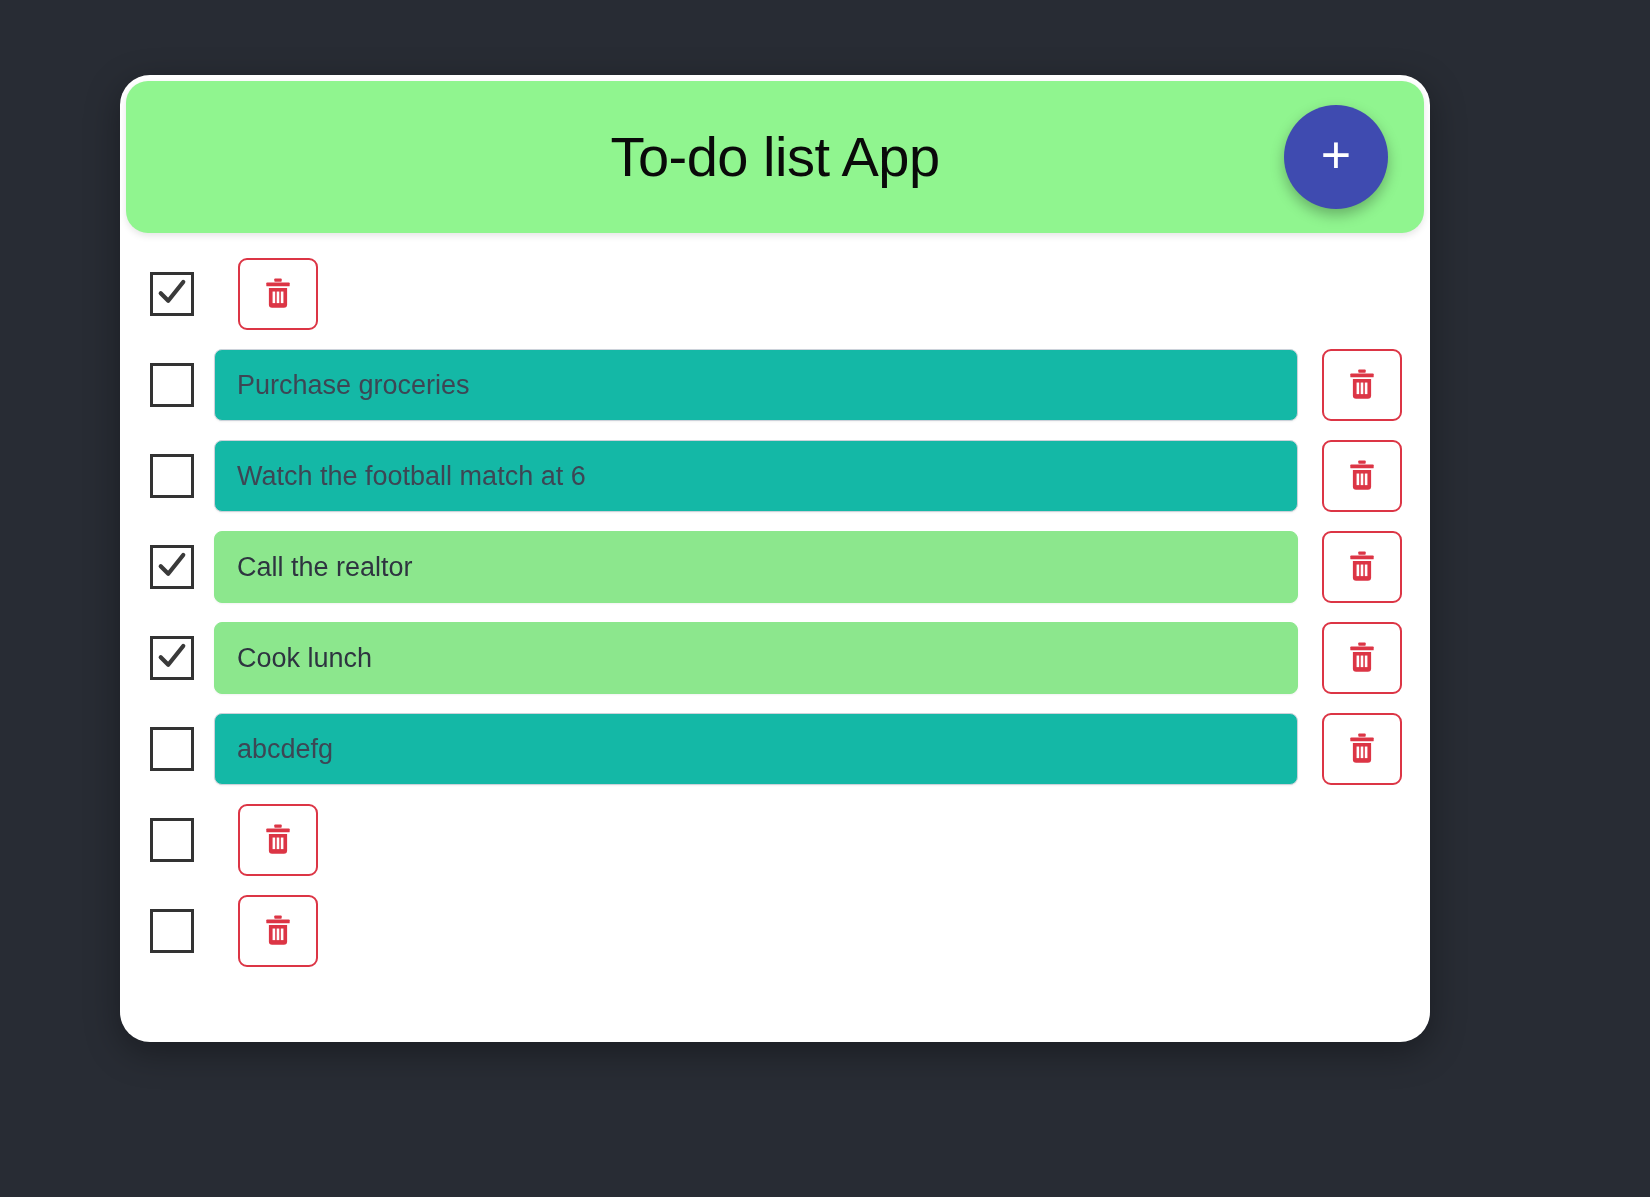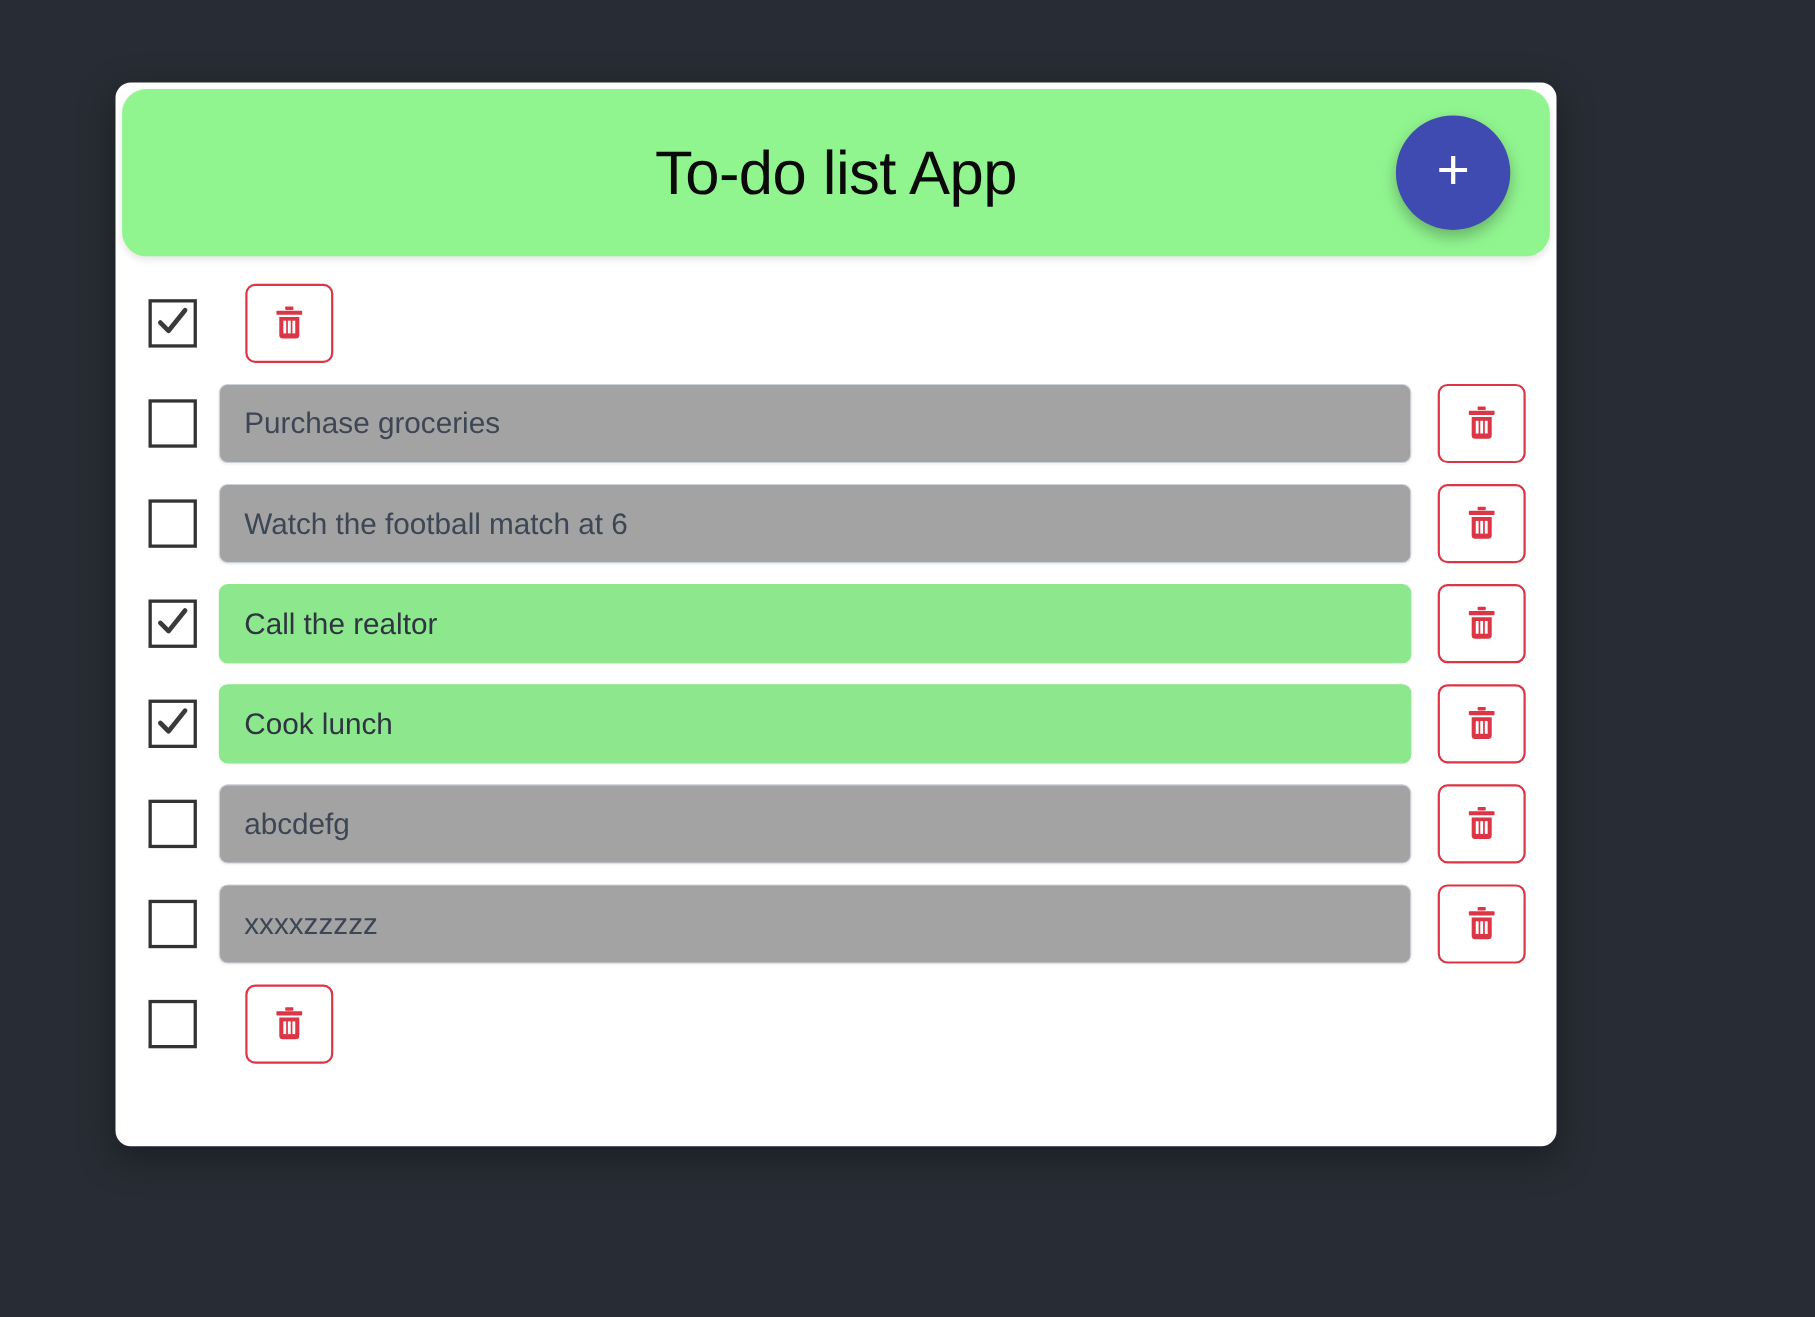--- a/index.html
+++ b/index.html
@@ -9,26 +9,26 @@
   body {
     width: 1650px;
     height: 1197px;
     background: #282c34;
     font-family: "Liberation Sans", sans-serif;
     overflow: hidden;
   }
 
   .app-shell {
     position: absolute;
-    left: 105px;
+    left: 120px;
     top: 75px;
     width: 1310px;
     height: 967px;
     background: #ffffff;
-    border-radius: 14px;
+    border-radius: 30px;
     box-shadow: 0 10px 34px rgba(0,0,0,0.35);
     box-sizing: border-box;
   }
 
   
   .app-header {
     position: relative;
     margin: 6px 6px 0 6px;
     height: 152px;
     background: #90f58f;
@@ -109,21 +109,21 @@
     height: 30px;
     display: none;
   }
   .check-box.checked .tick { display: block; }
 
   .todo-input {
     flex: 1;
     height: 72px;
     border: 1px solid #ccd2da;
     border-radius: 8px;
-    background: #a3a3a3;
+    background: #14b8a6;
     font-size: 27px;
     color: #3d4654;
     padding: 0 22px;
     box-sizing: border-box;
     font-family: "Liberation Sans", sans-serif;
     outline: none;
     box-shadow: 0 1px 2px rgba(0,0,0,0.05);
   }
   .todo-input::placeholder {
     color: #9aa3b0;
@@ -257,21 +257,20 @@
             <rect x="2.5" y="3.6" width="19" height="3.1" rx="0.7" fill="#dc3545"></rect>
             <path d="M4.6 8.2 h14.8 v13.4 a2.6 2.6 0 0 1 -2.6 2.6 h-9.6 a2.6 2.6 0 0 1 -2.6 -2.6 z" fill="#dc3545"></path>
             <rect x="7.6" y="11" width="2.1" height="9.4" fill="#ffffff"></rect>
             <rect x="10.95" y="11" width="2.1" height="9.4" fill="#ffffff"></rect>
             <rect x="14.3" y="11" width="2.1" height="9.4" fill="#ffffff"></rect>
           </svg>
         </button>
       </li>
       <li class="todo-row">
         <div class="check-box"></div>
-        <input type="text" class="todo-input" placeholder="Enter your to-do note here" value="xxxxzzzzz" style="">
         <button class="delete-button">
           <svg class="trash-icon" viewBox="0 0 24 26">
             <rect x="9" y="0.5" width="6" height="2.6" rx="0.6" fill="#dc3545"></rect>
             <rect x="2.5" y="3.6" width="19" height="3.1" rx="0.7" fill="#dc3545"></rect>
             <path d="M4.6 8.2 h14.8 v13.4 a2.6 2.6 0 0 1 -2.6 2.6 h-9.6 a2.6 2.6 0 0 1 -2.6 -2.6 z" fill="#dc3545"></path>
             <rect x="7.6" y="11" width="2.1" height="9.4" fill="#ffffff"></rect>
             <rect x="10.95" y="11" width="2.1" height="9.4" fill="#ffffff"></rect>
             <rect x="14.3" y="11" width="2.1" height="9.4" fill="#ffffff"></rect>
           </svg>
         </button>

